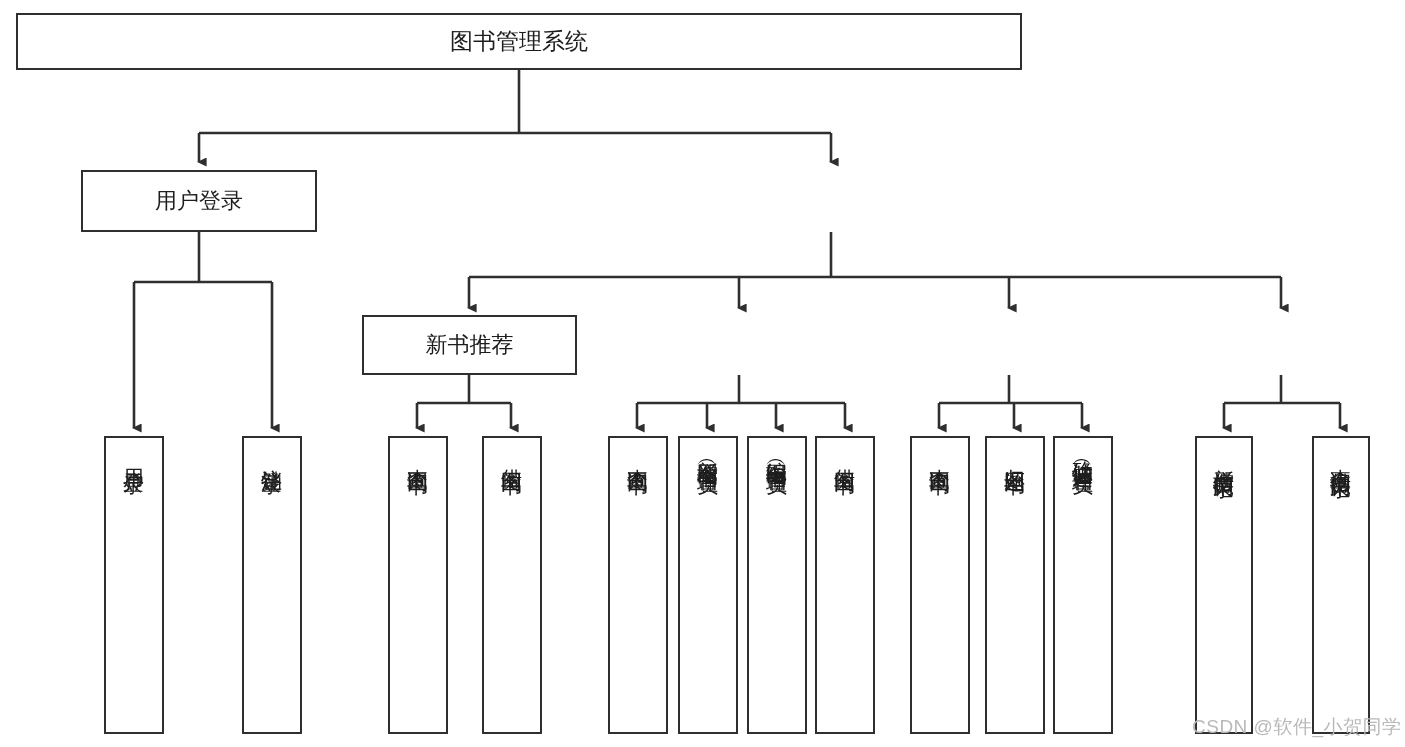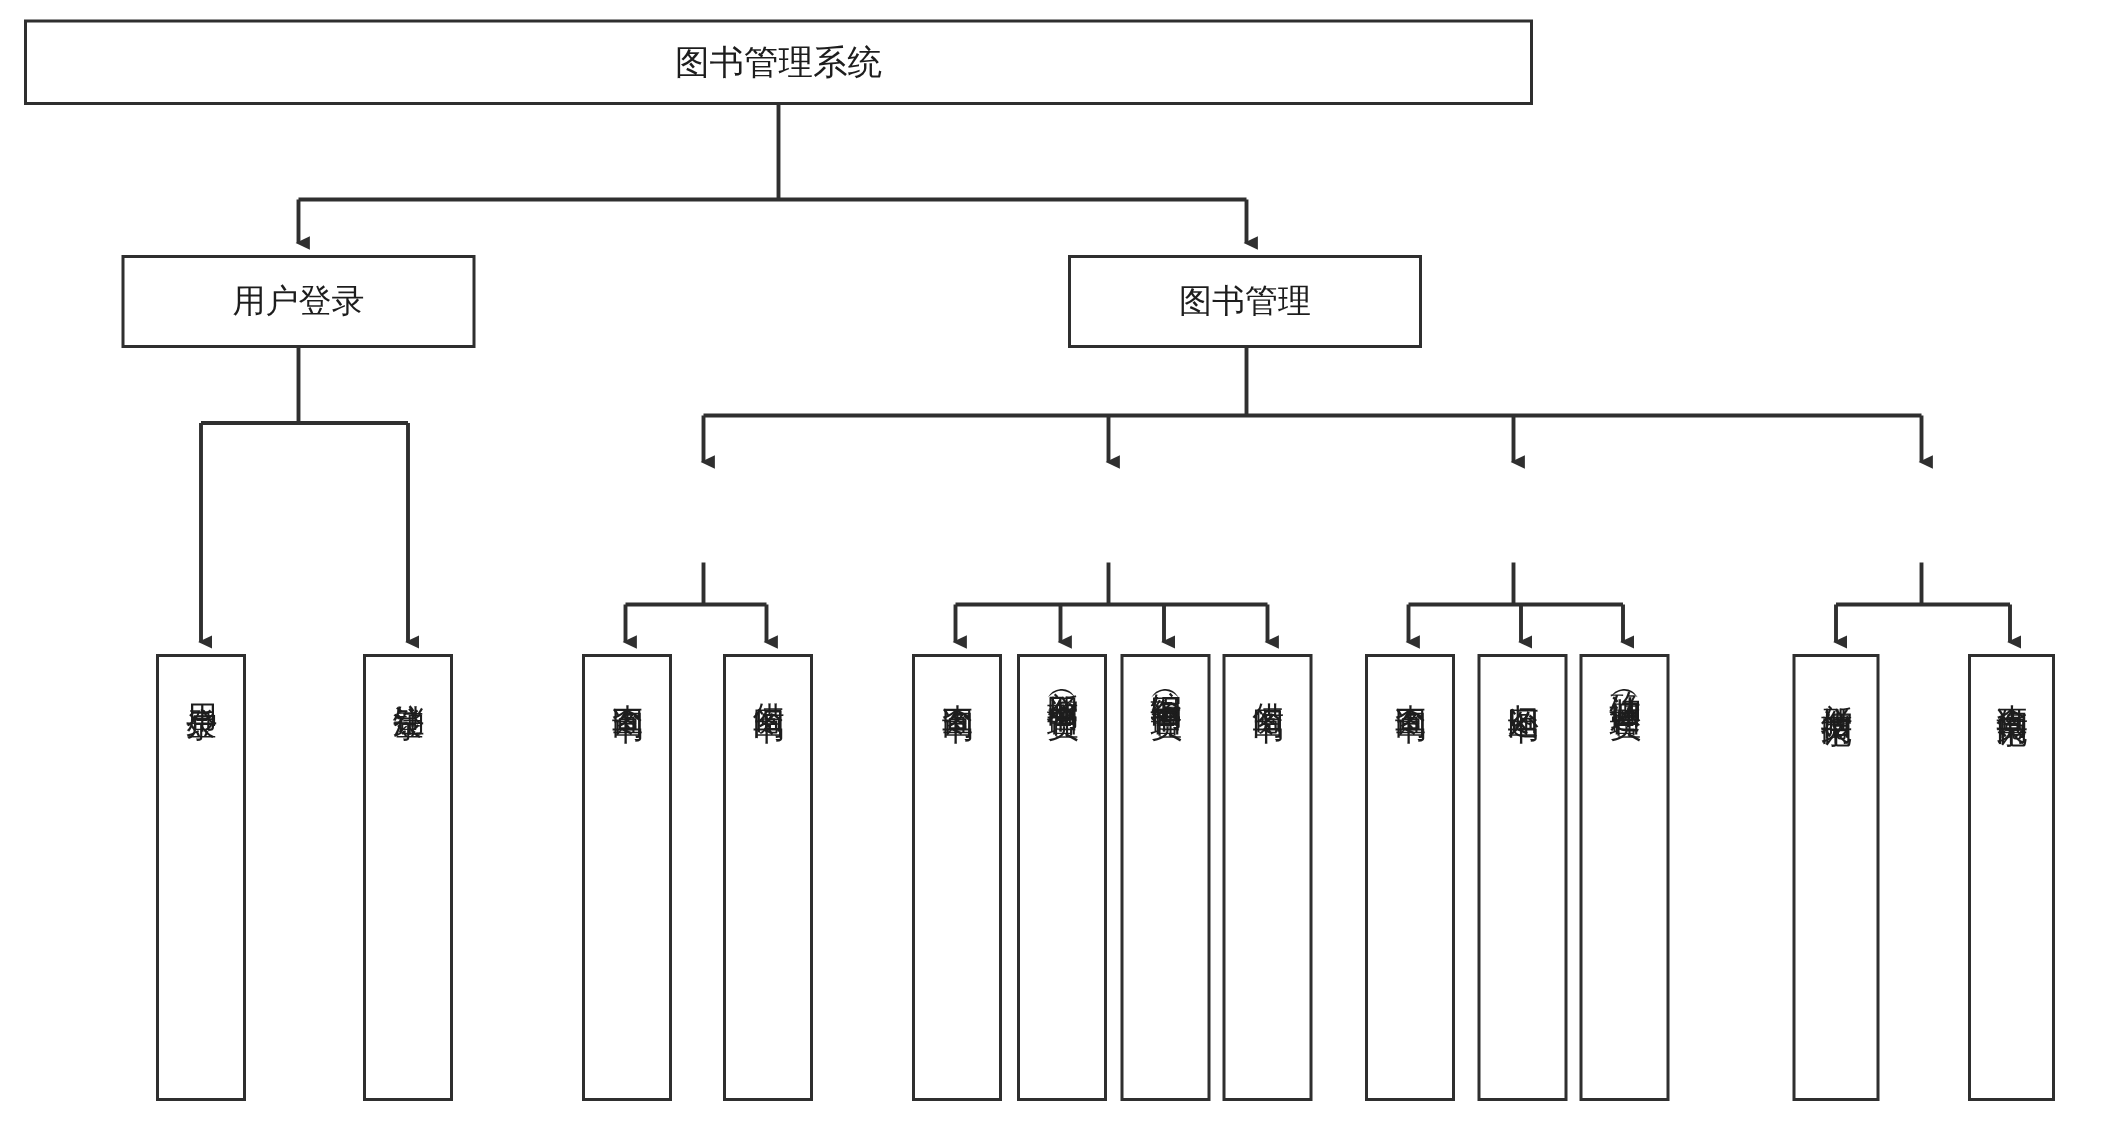--- a/index.html
+++ b/index.html
@@ -123,24 +123,24 @@
     </g>
   </svg>
 
   <div class="node root horizontal" style="left:16px; top:13px; width:1006px; height:57px;">
     <span class="label">图书管理系统</span>
   </div>
 
   <div class="node horizontal" style="left:81px; top:170px; width:236px; height:62px;">
     <span class="label">用户登录</span>
   </div>
-  <div class="node horizontal" style="left:712px; top:170px; width:236px; height:62px;">
-    <span class="label">图书管理</span>
+
+  <div class="node horizontal" style="left:362px; top:315px; width:215px; height:60px;">
+    <span class="label">新书推荐</span>
   </div>
-
 
   <div class="node vertical" style="left:104px; top:436px; width:60px; height:298px;">
     <span class="label">用户登录</span>
   </div>
   <div class="node vertical" style="left:242px; top:436px; width:60px; height:298px;">
     <span class="label">注销登录</span>
   </div>
 
   <div class="node vertical" style="left:388px; top:436px; width:60px; height:298px;">
     <span class="label">查询图书</span>
@@ -172,14 +172,15 @@
     <span class="label">确认归还（管理员）</span>
   </div>
 
   <div class="node vertical" style="left:1195px; top:436px; width:58px; height:298px;">
     <span class="label">新增借阅记录</span>
   </div>
   <div class="node vertical" style="left:1312px; top:436px; width:58px; height:298px;">
     <span class="label">查询借阅记录</span>
   </div>
 
+  <div class="watermark" style="left:1192px; top:714px;">CSDN @软件_小贺同学</div>
 
 </div>
 
 </body></html>

